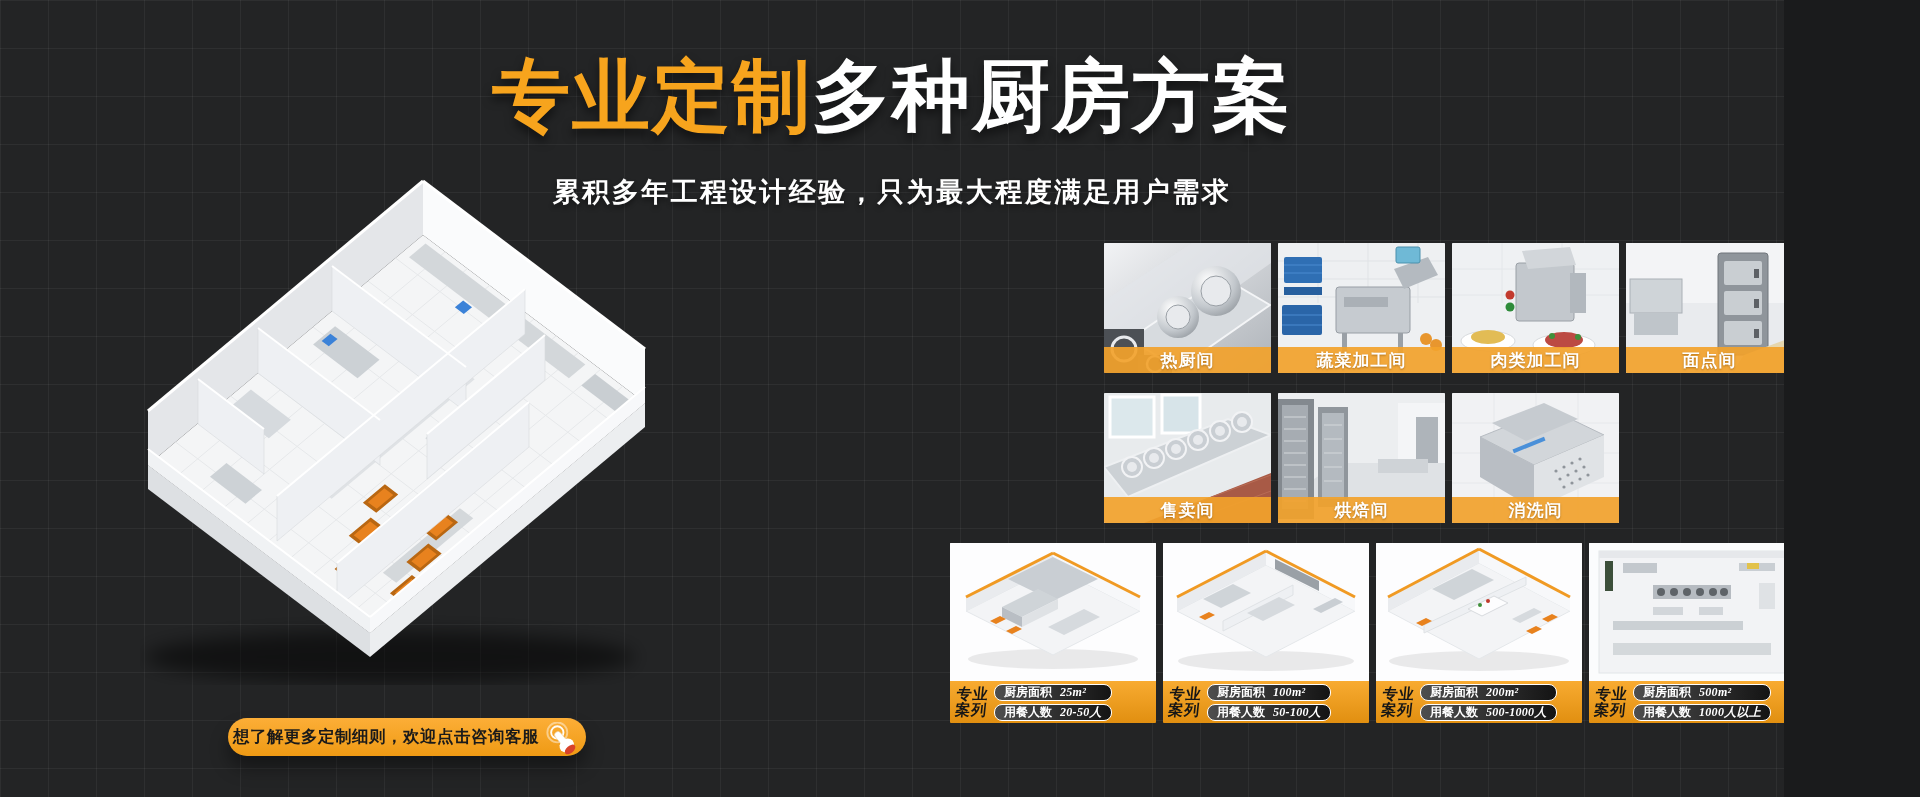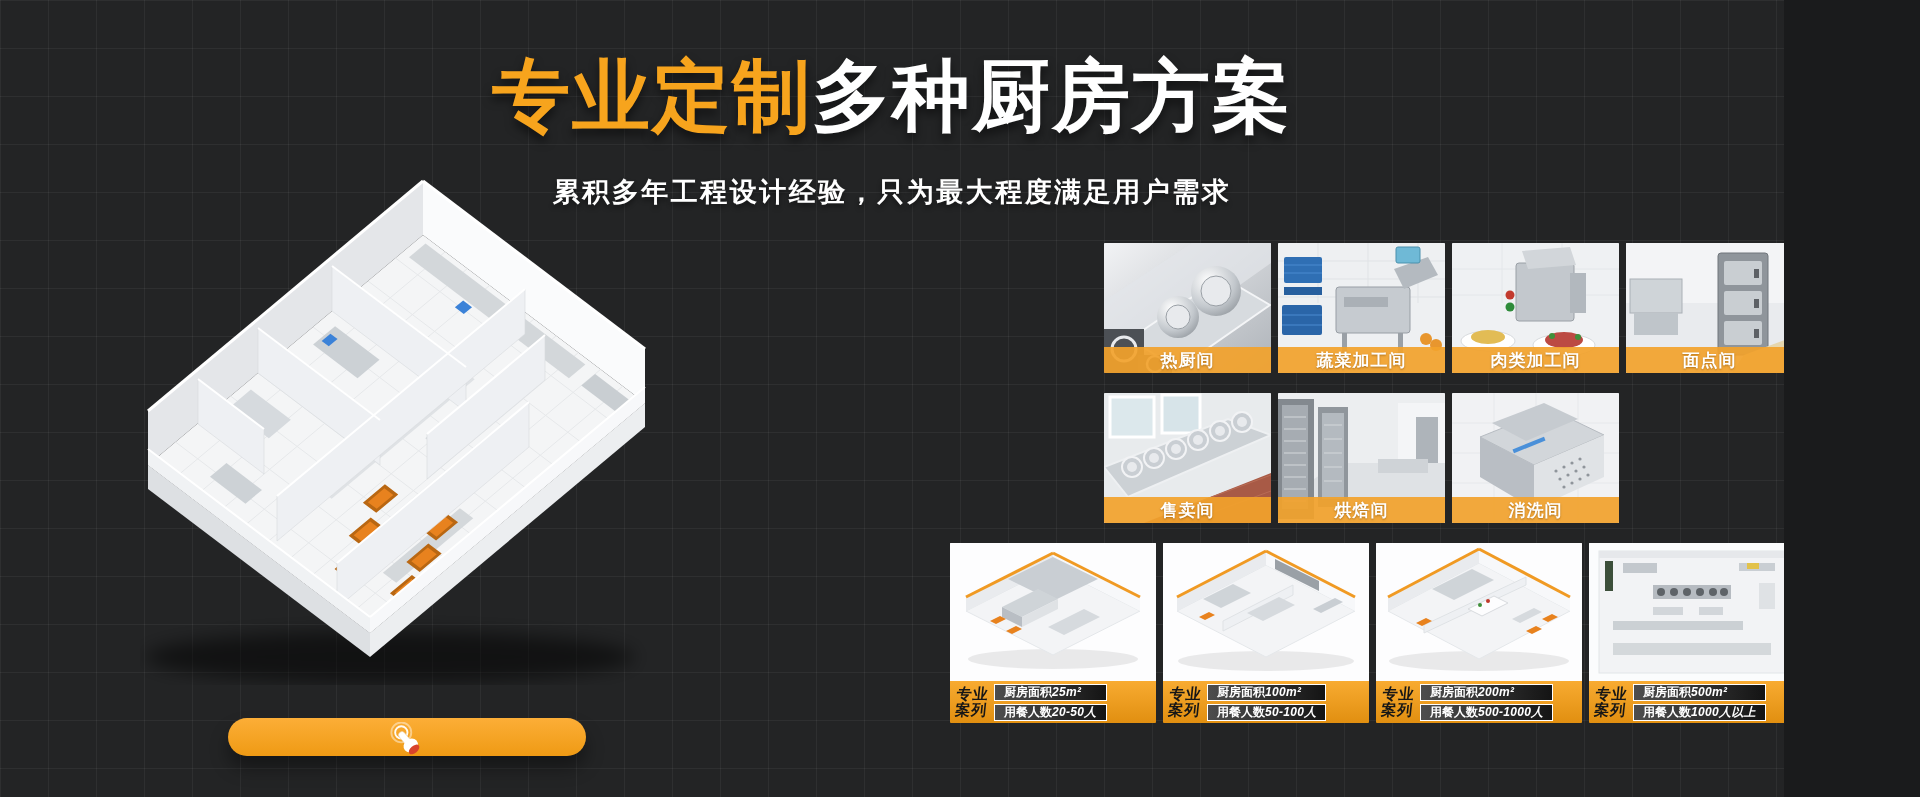--- a/index.html
+++ b/index.html
@@ -1,19 +1,19 @@
 <!DOCTYPE html>
 <html><head>
 <meta charset="utf-8">
 <style>
   * { margin:0; padding:0; box-sizing:border-box; }
   html,body { background:#1a1b1c; }
   .stage {
     position:relative; width:1784px; height:797px; overflow:hidden;
-    font-family:Liberation Sans, sans-serif;
+    font-family:Liberation Serif, serif;
     background-color:#232425;
     background-image:
       linear-gradient(rgba(255,255,255,0.05) 1px, transparent 1px),
       linear-gradient(90deg, rgba(255,255,255,0.05) 1px, transparent 1px);
     background-size:48px 48px;
   }
   
   .title {
     position:absolute; top:52px; left:0; right:0; text-align:center;
     font-size:78px; font-weight:900; letter-spacing:2px; line-height:1.15;
@@ -52,22 +52,22 @@
     height:42px; display:flex; align-items:center; gap:6px; padding:0 6px;
     background:linear-gradient(180deg,#F8AB31,#E18F10);
   }
   .badge {
     display:flex; flex-direction:column; line-height:1.08;
     font-size:15px; font-weight:900; color:#161616; letter-spacing:1px;
     transform:skewX(-6deg); flex:0 0 auto;
   }
   .pills { display:flex; flex-direction:column; gap:3px; min-width:0; }
   .pill {
-    height:17px; display:flex; align-items:center; padding:0 9px;
-    border:1.5px solid #FFFFFF; border-radius:0;
+    height:17px; display:flex; align-items:center; gap:8px; padding:0 9px;
+    border:1.5px solid #FFFFFF; border-radius:8px;
     background:linear-gradient(90deg,#4e4e4e,#141414);
     color:#fff; font-size:12px; font-weight:700; white-space:nowrap;
   }
   .pill .pval { font-style:italic; letter-spacing:0.3px; }
   
   .cta {
     position:absolute; left:228px; top:718px; width:358px; height:38px;
     border-radius:19px; border:none; cursor:pointer;
     background:linear-gradient(180deg,#FCAE37,#EF9A14);
     display:flex; align-items:center; justify-content:center; gap:6px;
@@ -489,20 +489,21 @@
           <div class="pill">
             <span class="plabel">用餐人数</span>
             <span class="pval">1000人以上</span>
           </div>
         </div>
       </div>
     </div>
   </div>
 
   <button class="cta">
+    <span>想了解更多定制细则，欢迎点击咨询客服</span>
     <svg width="36" height="36" viewBox="0 0 38 38">
       <circle cx="13" cy="11" r="6.5" fill="none" stroke="#ffffff" stroke-width="2" opacity="0.95"></circle>
       <circle cx="13" cy="11" r="10.5" fill="none" stroke="#ffffff" stroke-width="2" opacity="0.45"></circle>
       <g transform="rotate(-40 20 22)">
         <rect x="17" y="8" width="7" height="17" rx="3.5" fill="#ffffff" stroke="#ecd2ab" stroke-width="0.6"></rect>
         <ellipse cx="20.5" cy="26" rx="8" ry="7" fill="#ffffff"></ellipse>
         <ellipse cx="20.5" cy="31.5" rx="6.5" ry="3.8" fill="#d8432b"></ellipse>
       </g>
     </svg>
   </button>

